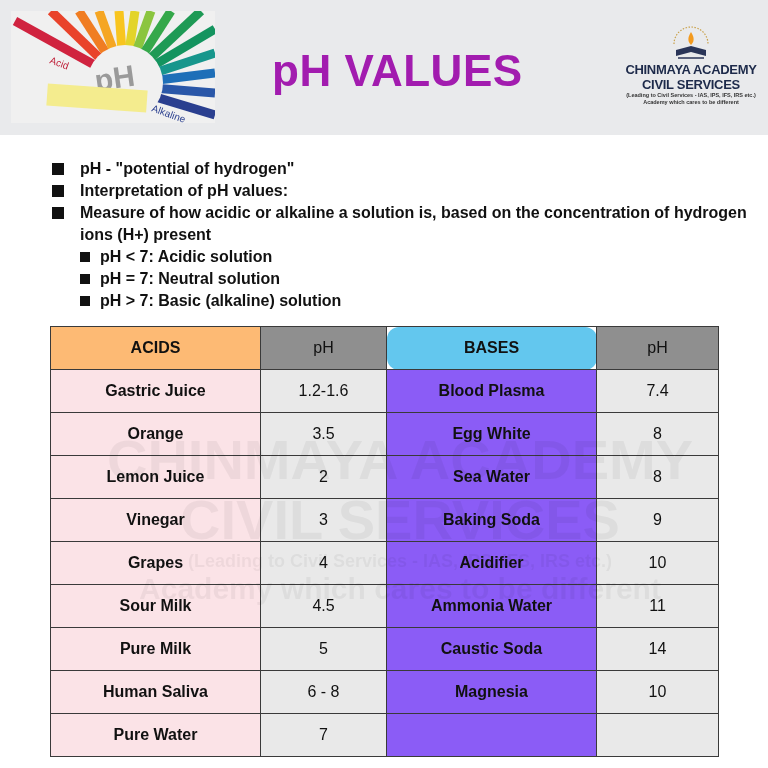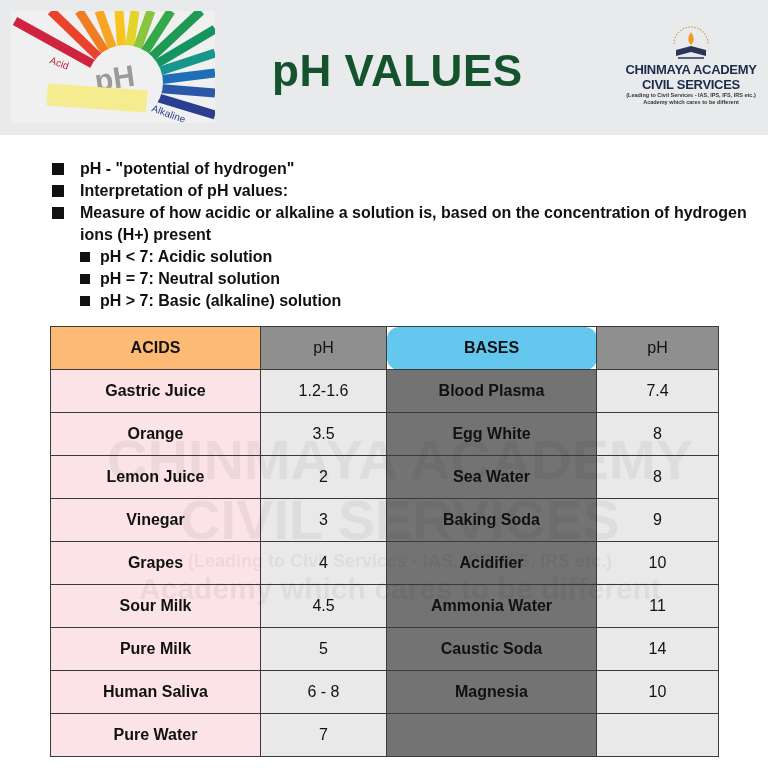--- a/index.html
+++ b/index.html
@@ -13,21 +13,21 @@
     position: absolute; left: 0; top: 0; width: 768px; height: 135px;
     background: #e9eaec;
   }
   .hero {
     position: absolute; left: 11px; top: 11px; width: 204px; height: 112px;
     background: #f1f1f1; overflow: hidden;
   }
   .hero svg { display: block; }
   .title {
     position: absolute; left: 272px; top: 46px; font-size: 44px; font-weight: 700;
-    letter-spacing: 0.5px; color: #14532d;
+    letter-spacing: 0.5px; color: #a21caf;
   }
   .logo {
     position: absolute; left: 616px; top: 24px; width: 150px; text-align: center;
   }
   .logo .emblem { height: 38px; display: block; margin: 0 auto; }
   .logo .l1, .logo .l2 {
     font-weight: 700; color: #1d2a4a; font-size: 13px; line-height: 15px;
     letter-spacing: -0.3px;
   }
   .logo .tag { font-size: 5.5px; font-weight: 700; color: #333; line-height: 7px; }
@@ -49,21 +49,21 @@
   }
   table.ph th { height: 42px; }
   .col-acid { width: 210px; }
   .col-aph { width: 126px; }
   .col-base { width: 210px; }
   .col-bph { width: 122px; }
   .h-acid { background: #fdba74; font-weight: 700; }
   .h-ph { background: #8f8f8f; font-weight: 400; color: #111; }
   .h-base { background: #63c7ee; font-weight: 700; border-radius: 12px; }
   .c-acid { background: #fbe3e7; font-weight: 700; }
-  .c-base { background: #737373; font-weight: 700; }
+  .c-base { background: #8b5cf6; font-weight: 700; }
   .c-ph { background: #e9e9e9; font-weight: 400; }
   .watermark {
     position: absolute; left: 90px; top: 430px; width: 620px; text-align: center;
     color: rgba(0,0,0,0.05); font-weight: 700; pointer-events: none;
   }
   .watermark .w1 { font-size: 56px; line-height: 60px; }
   .watermark .w2 { font-size: 56px; line-height: 60px; }
   .watermark .w3 { font-size: 18px; line-height: 22px; }
   .watermark .w4 { font-size: 30px; line-height: 34px; }
 </style>

